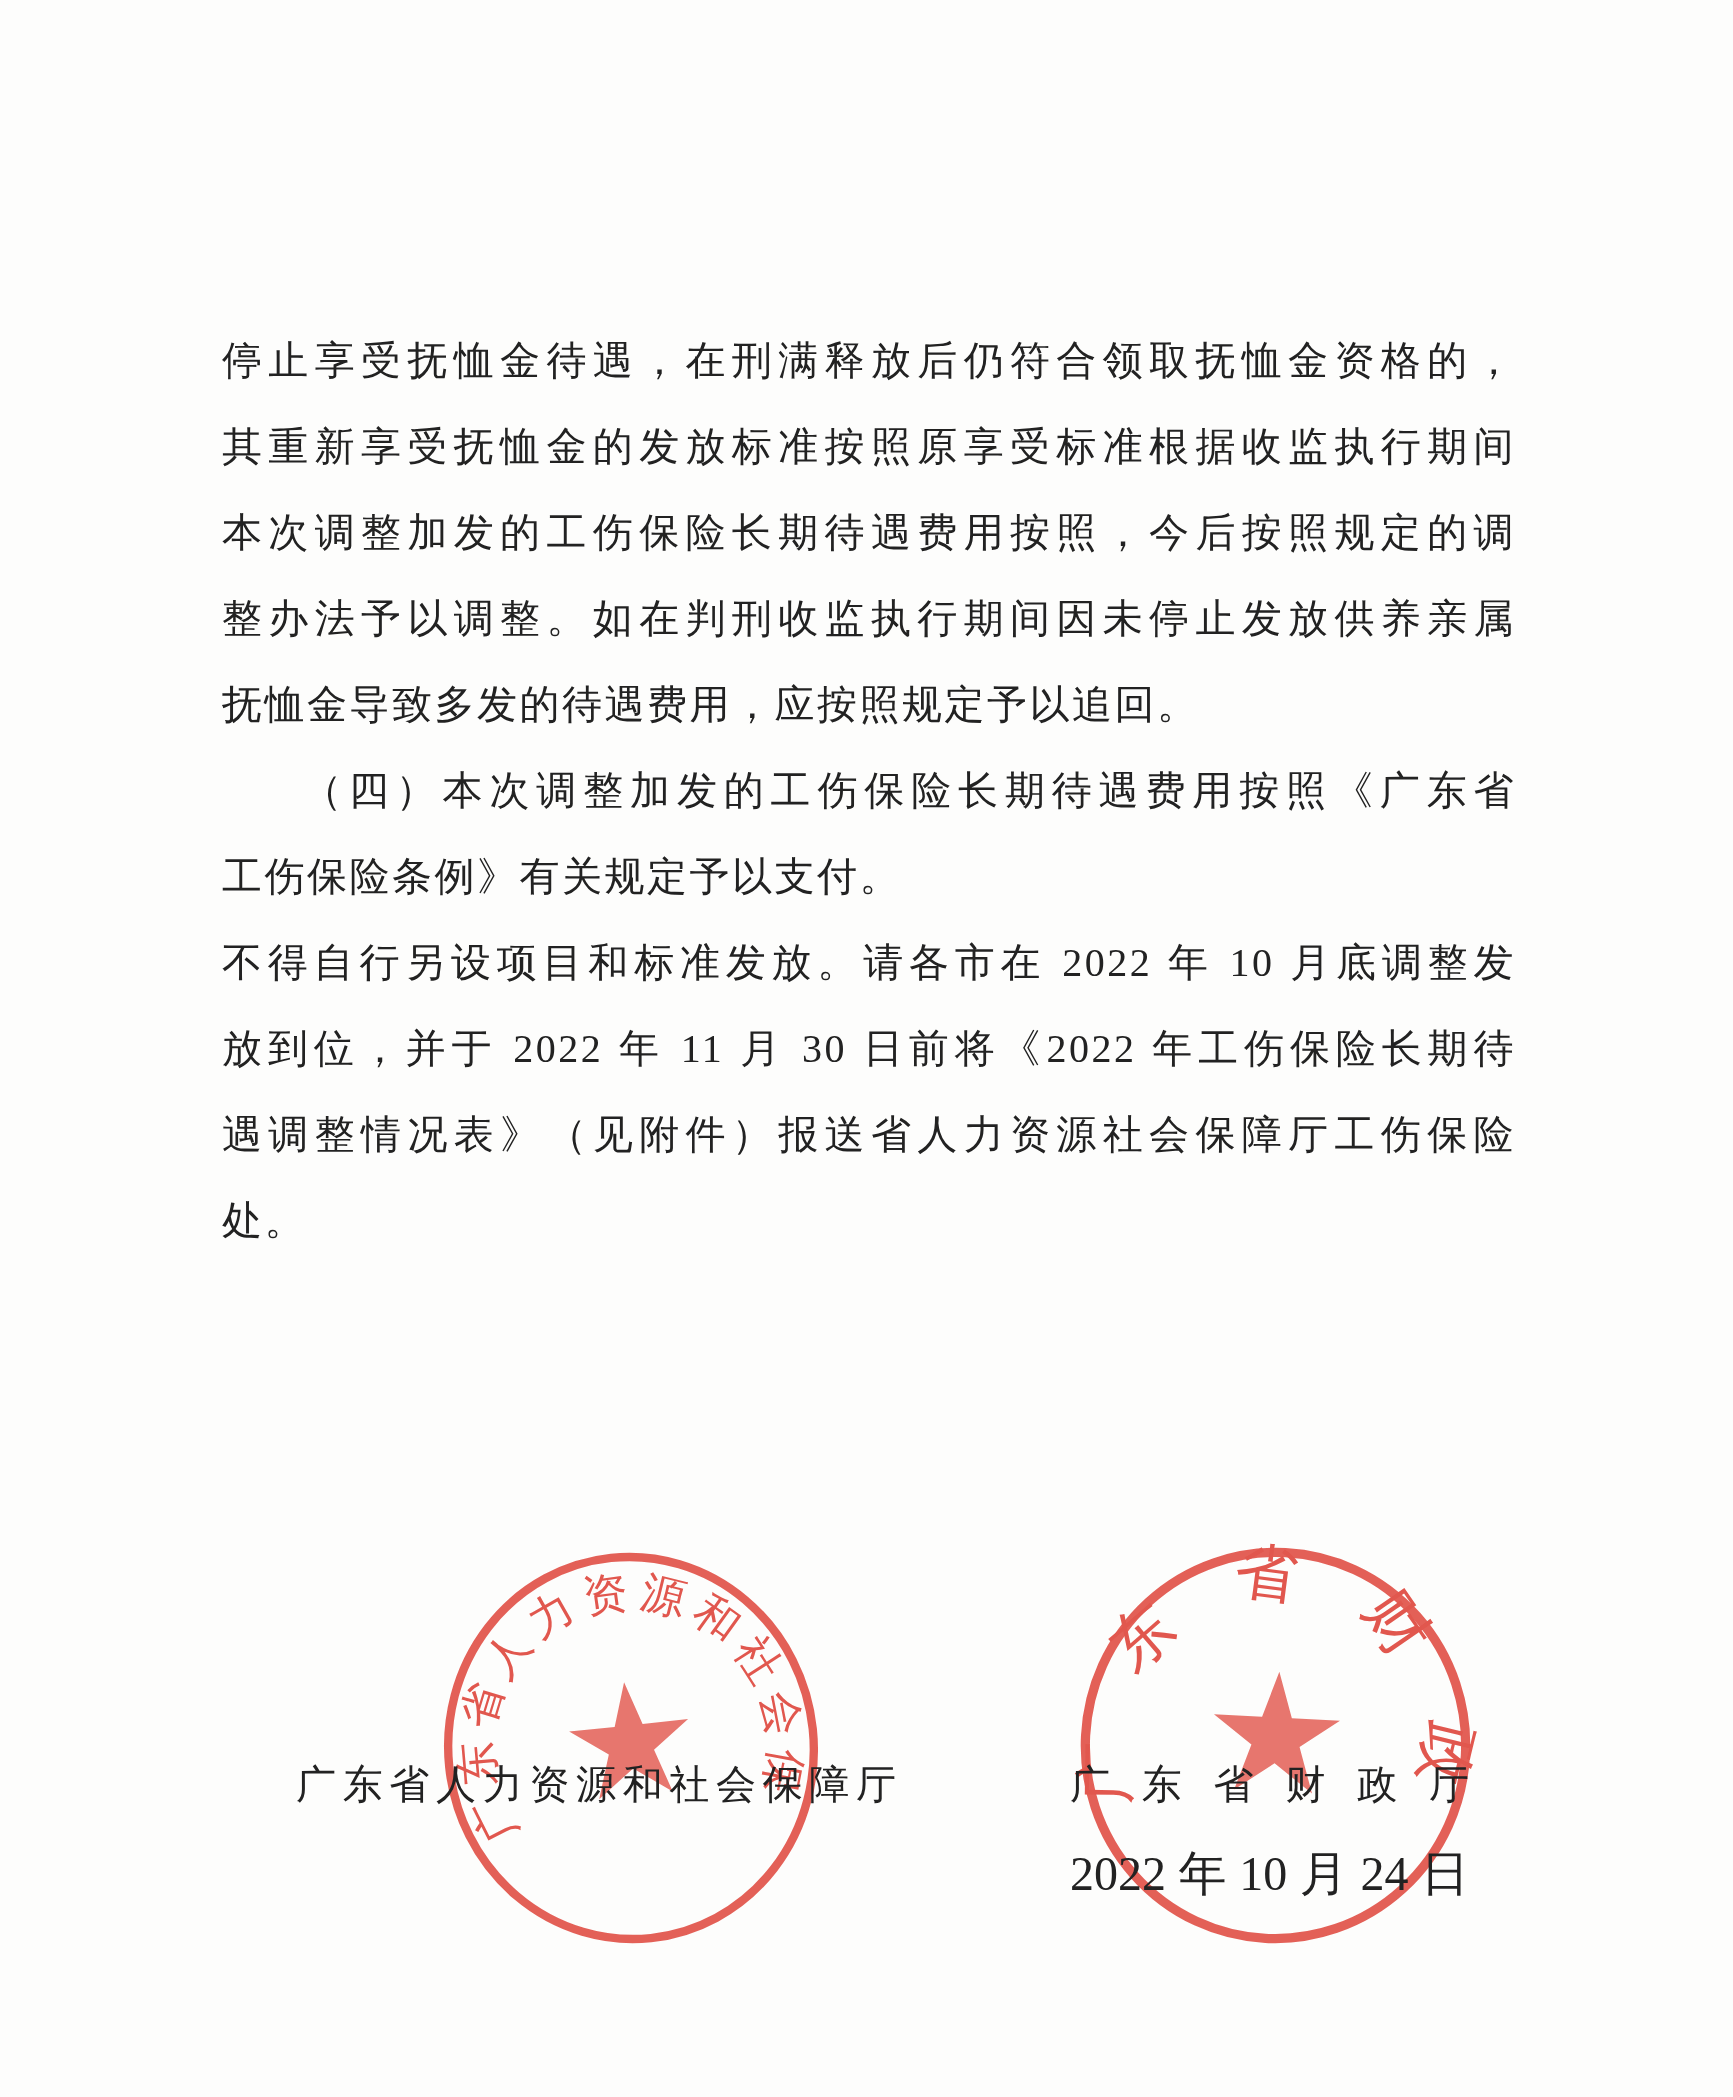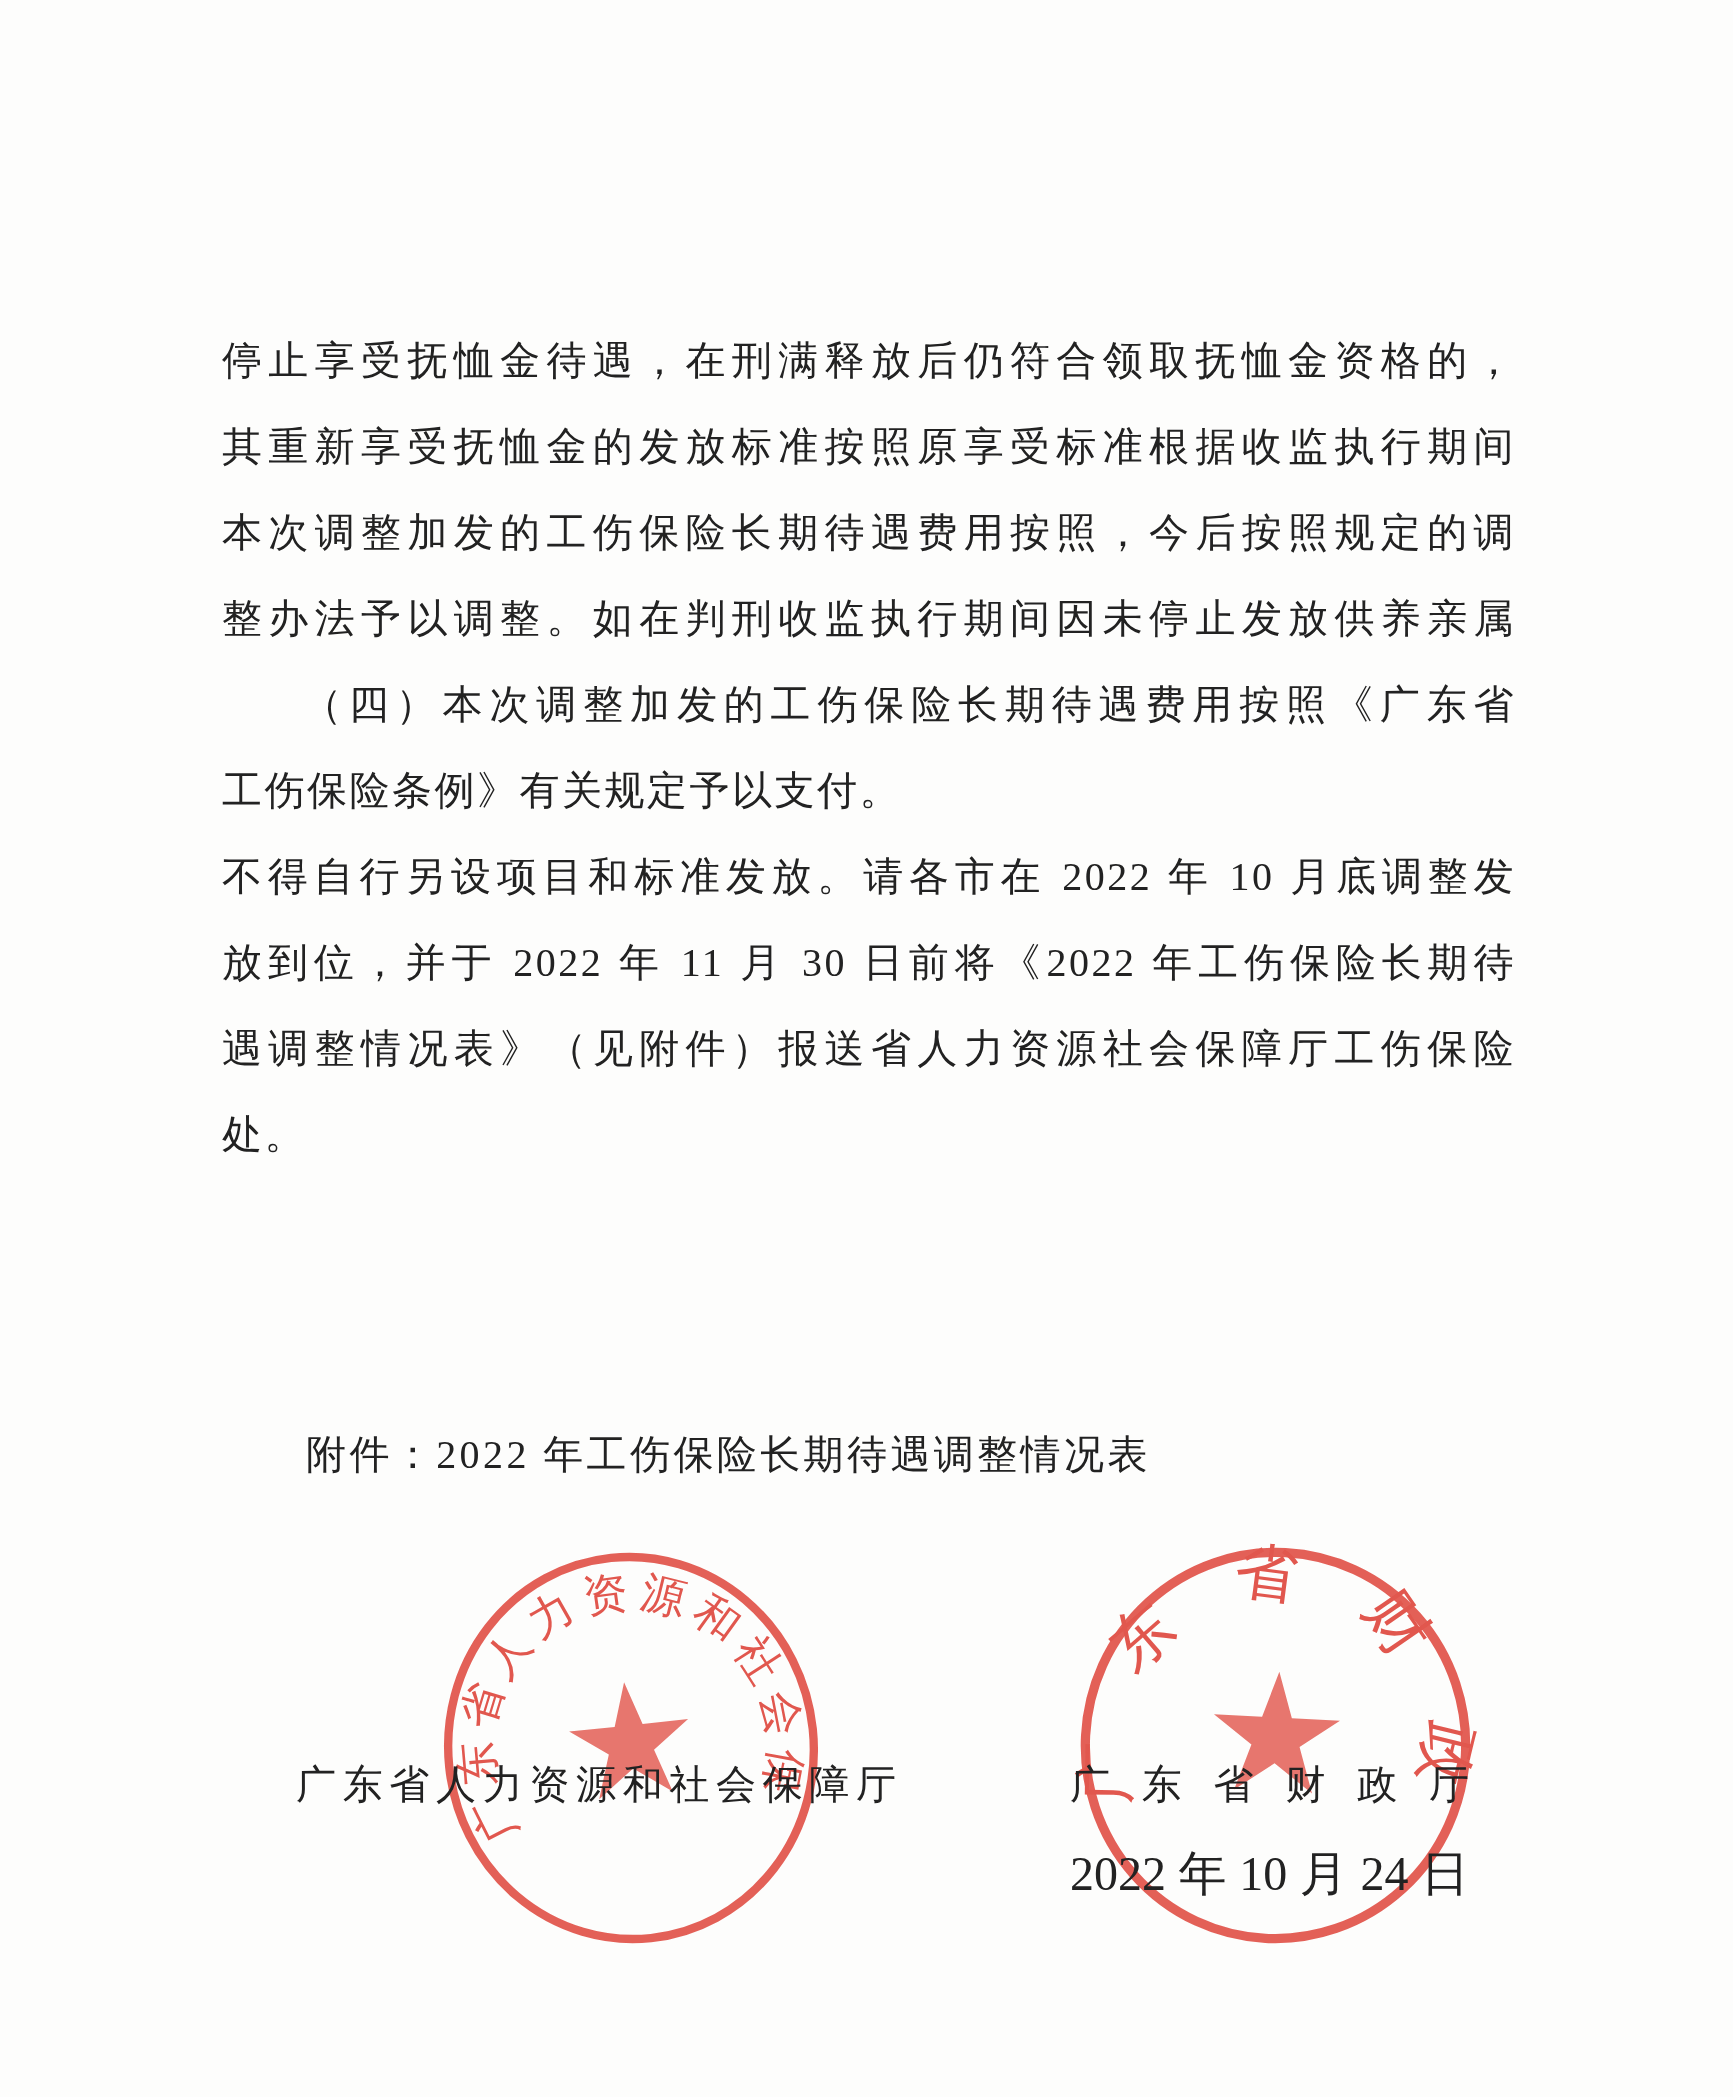--- a/index.html
+++ b/index.html
@@ -82,29 +82,29 @@
 </head>
 <body>
 
 <div class="page">
 
   <div class="body-text">
     <div class="line">停止享受抚恤金待遇，在刑满释放后仍符合领取抚恤金资格的，</div>
     <div class="line">其重新享受抚恤金的发放标准按照原享受标准根据收监执行期间</div>
     <div class="line">本次调整加发的工伤保险长期待遇费用按照，今后按照规定的调</div>
     <div class="line">整办法予以调整。如在判刑收监执行期间因未停止发放供养亲属</div>
+    <div class="line line-end">抚恤金导致多发的待遇费用，应按照规定予以追回。</div>
     <div class="line indent">（四）本次调整加发的工伤保险长期待遇费用按照《广东省</div>
     <div class="line line-end">工伤保险条例》有关规定予以支付。</div>
     <div class="line">不得自行另设项目和标准发放。请各市在 2022 年 10 月底调整发</div>
     <div class="line">放到位，并于 2022 年 11 月 30 日前将《2022 年工伤保险长期待</div>
     <div class="line">遇调整情况表》（见附件）报送省人力资源社会保障厅工伤保险</div>
     <div class="line line-end">处。</div>
   </div>
 
-  <div class="attachment-line">附件：2022 年工伤保险长期待遇调整情况表</div>
 
   <svg class="seal seal-left" width="386" height="394" viewBox="0 0 920 940">
     <defs>
       <path id="arcL" d="M 188 657 A 332 332 0 1 1 732 657" fill="none"></path>
     </defs>
     <ellipse cx="460" cy="470" rx="436" ry="456" fill="none" stroke-width="20" stroke-opacity="0.95" stroke="#e14a40"></ellipse>
     <polygon points="460,312 493.5,415.9 602.7,415.6 514.2,479.6 548.2,583.4 460,519 371.8,583.4 405.8,479.6 317.3,415.6 426.5,415.9" fill-opacity="0.88" fill="#e4574c"></polygon>
     <text font-size="106" letter-spacing="20" font-family="Liberation Serif, serif" fill="#e14a40">
       <textPath href="#arcL" startOffset="20">广东省人力资源和社会保障厅</textPath>
     </text>

